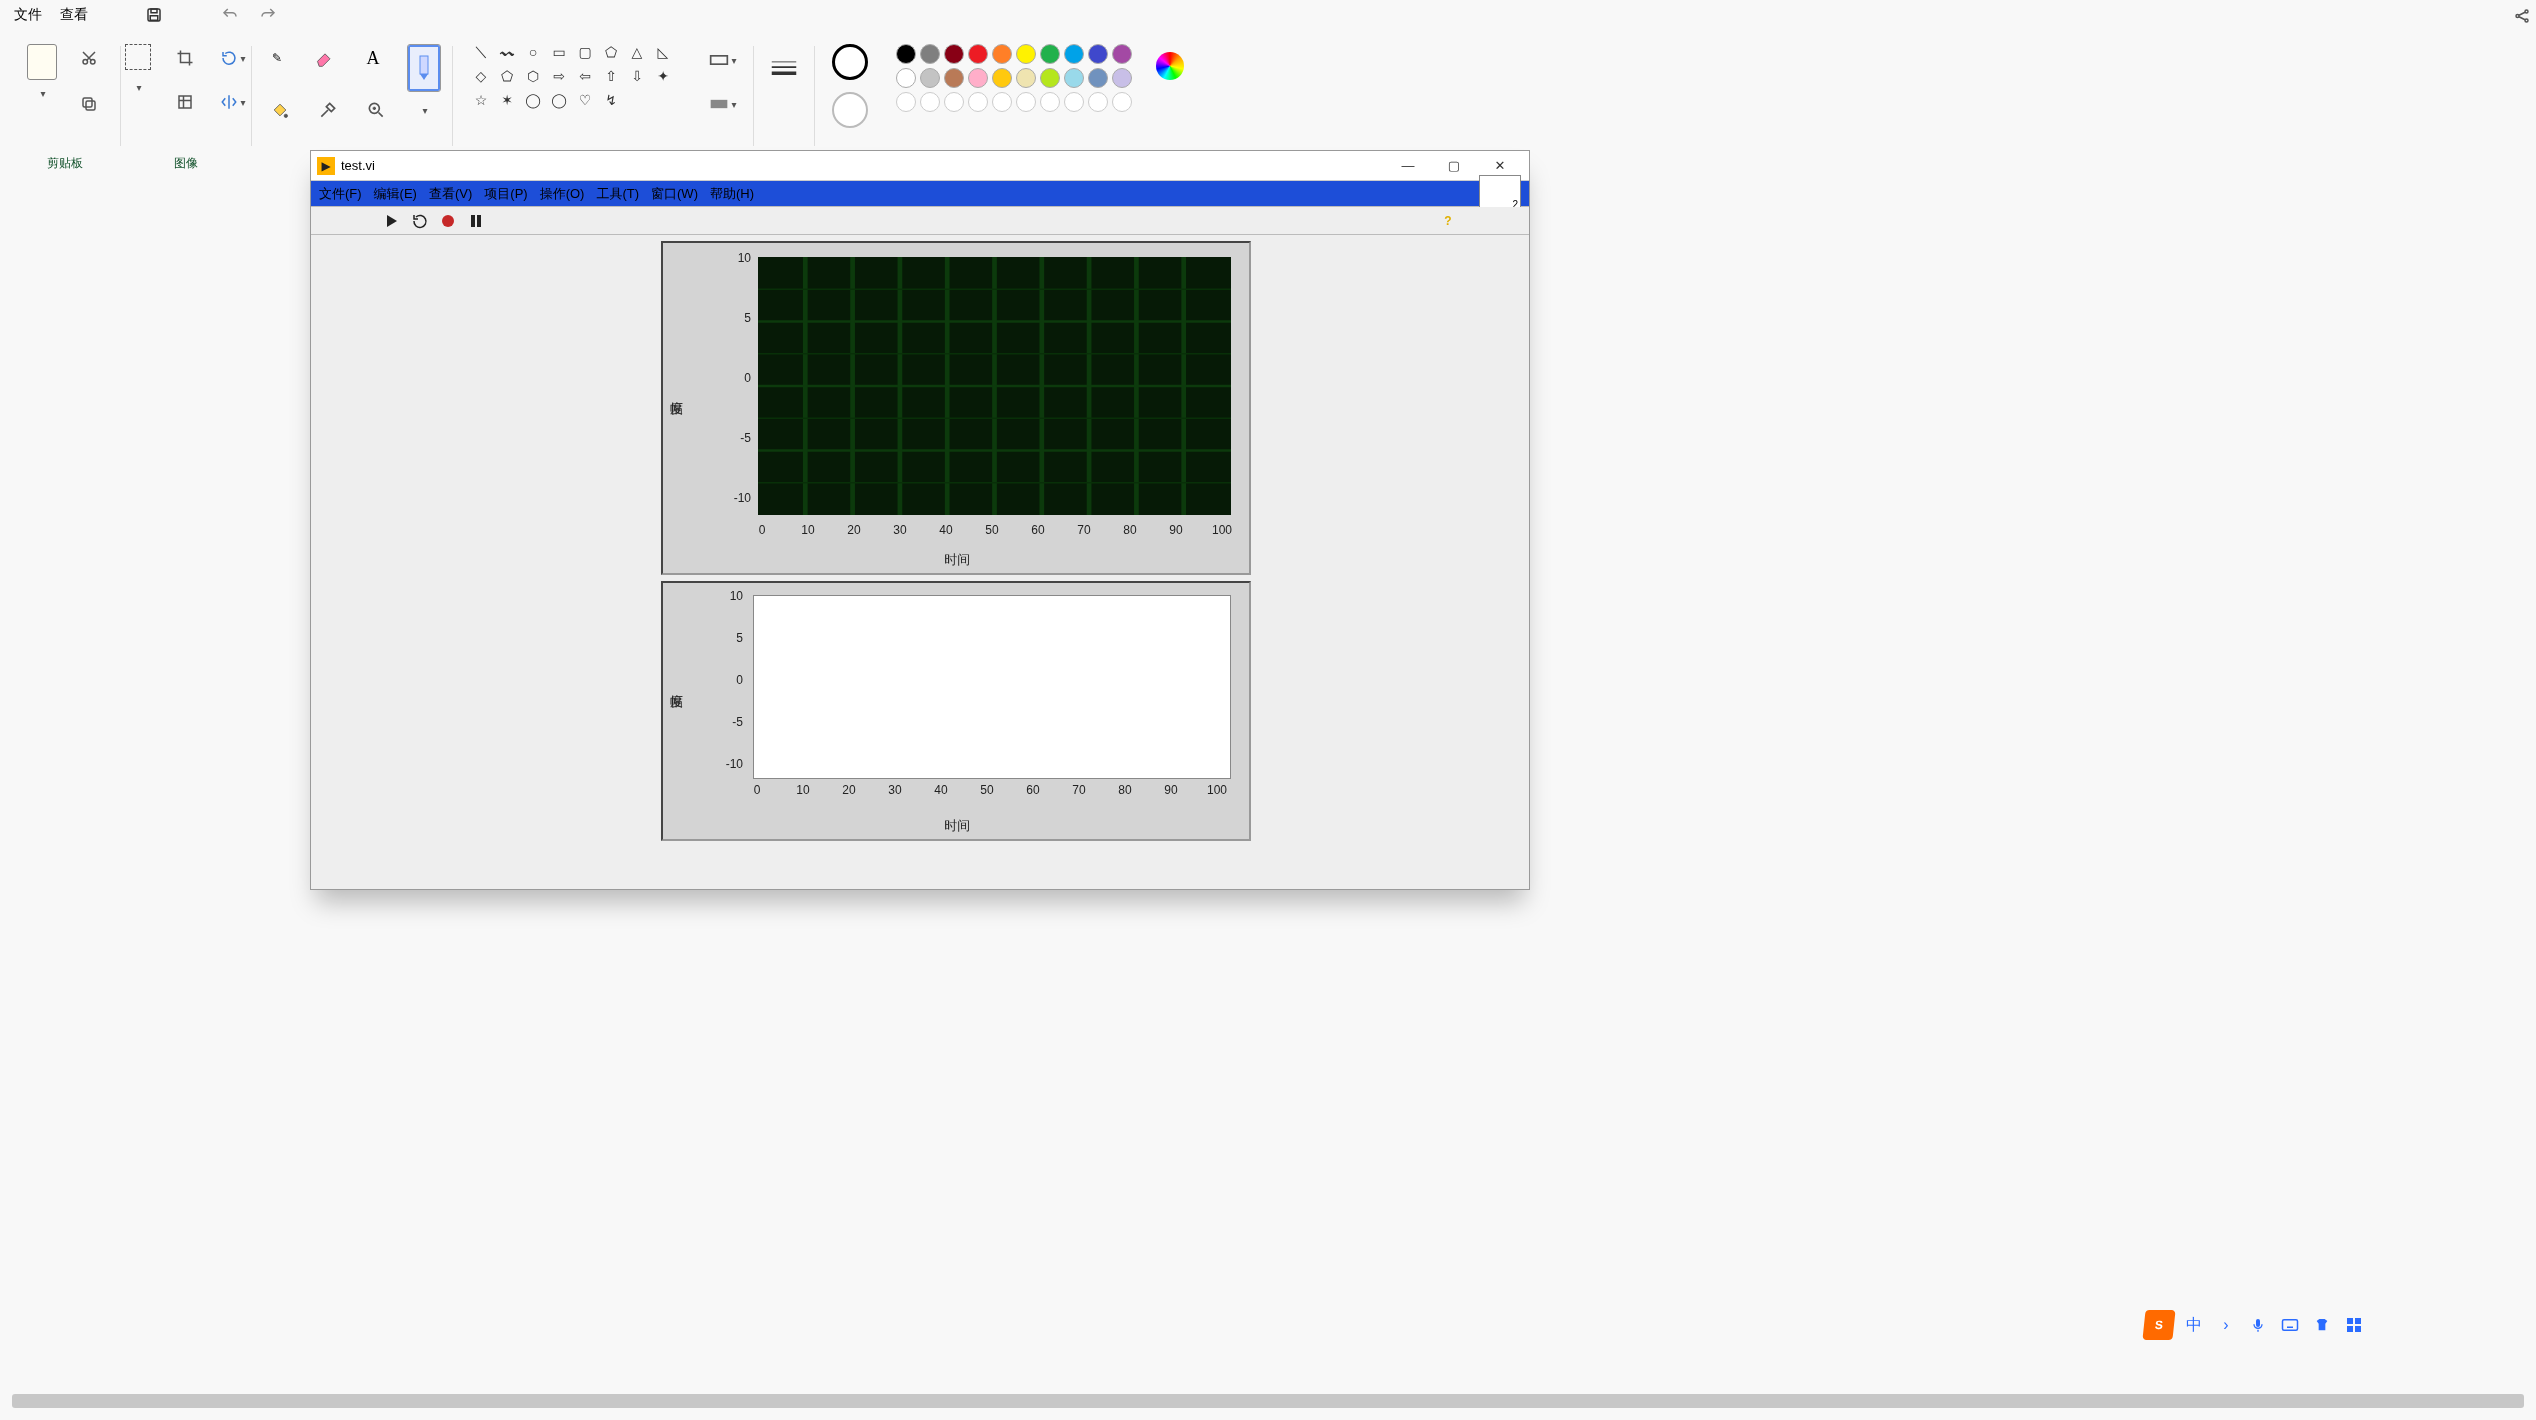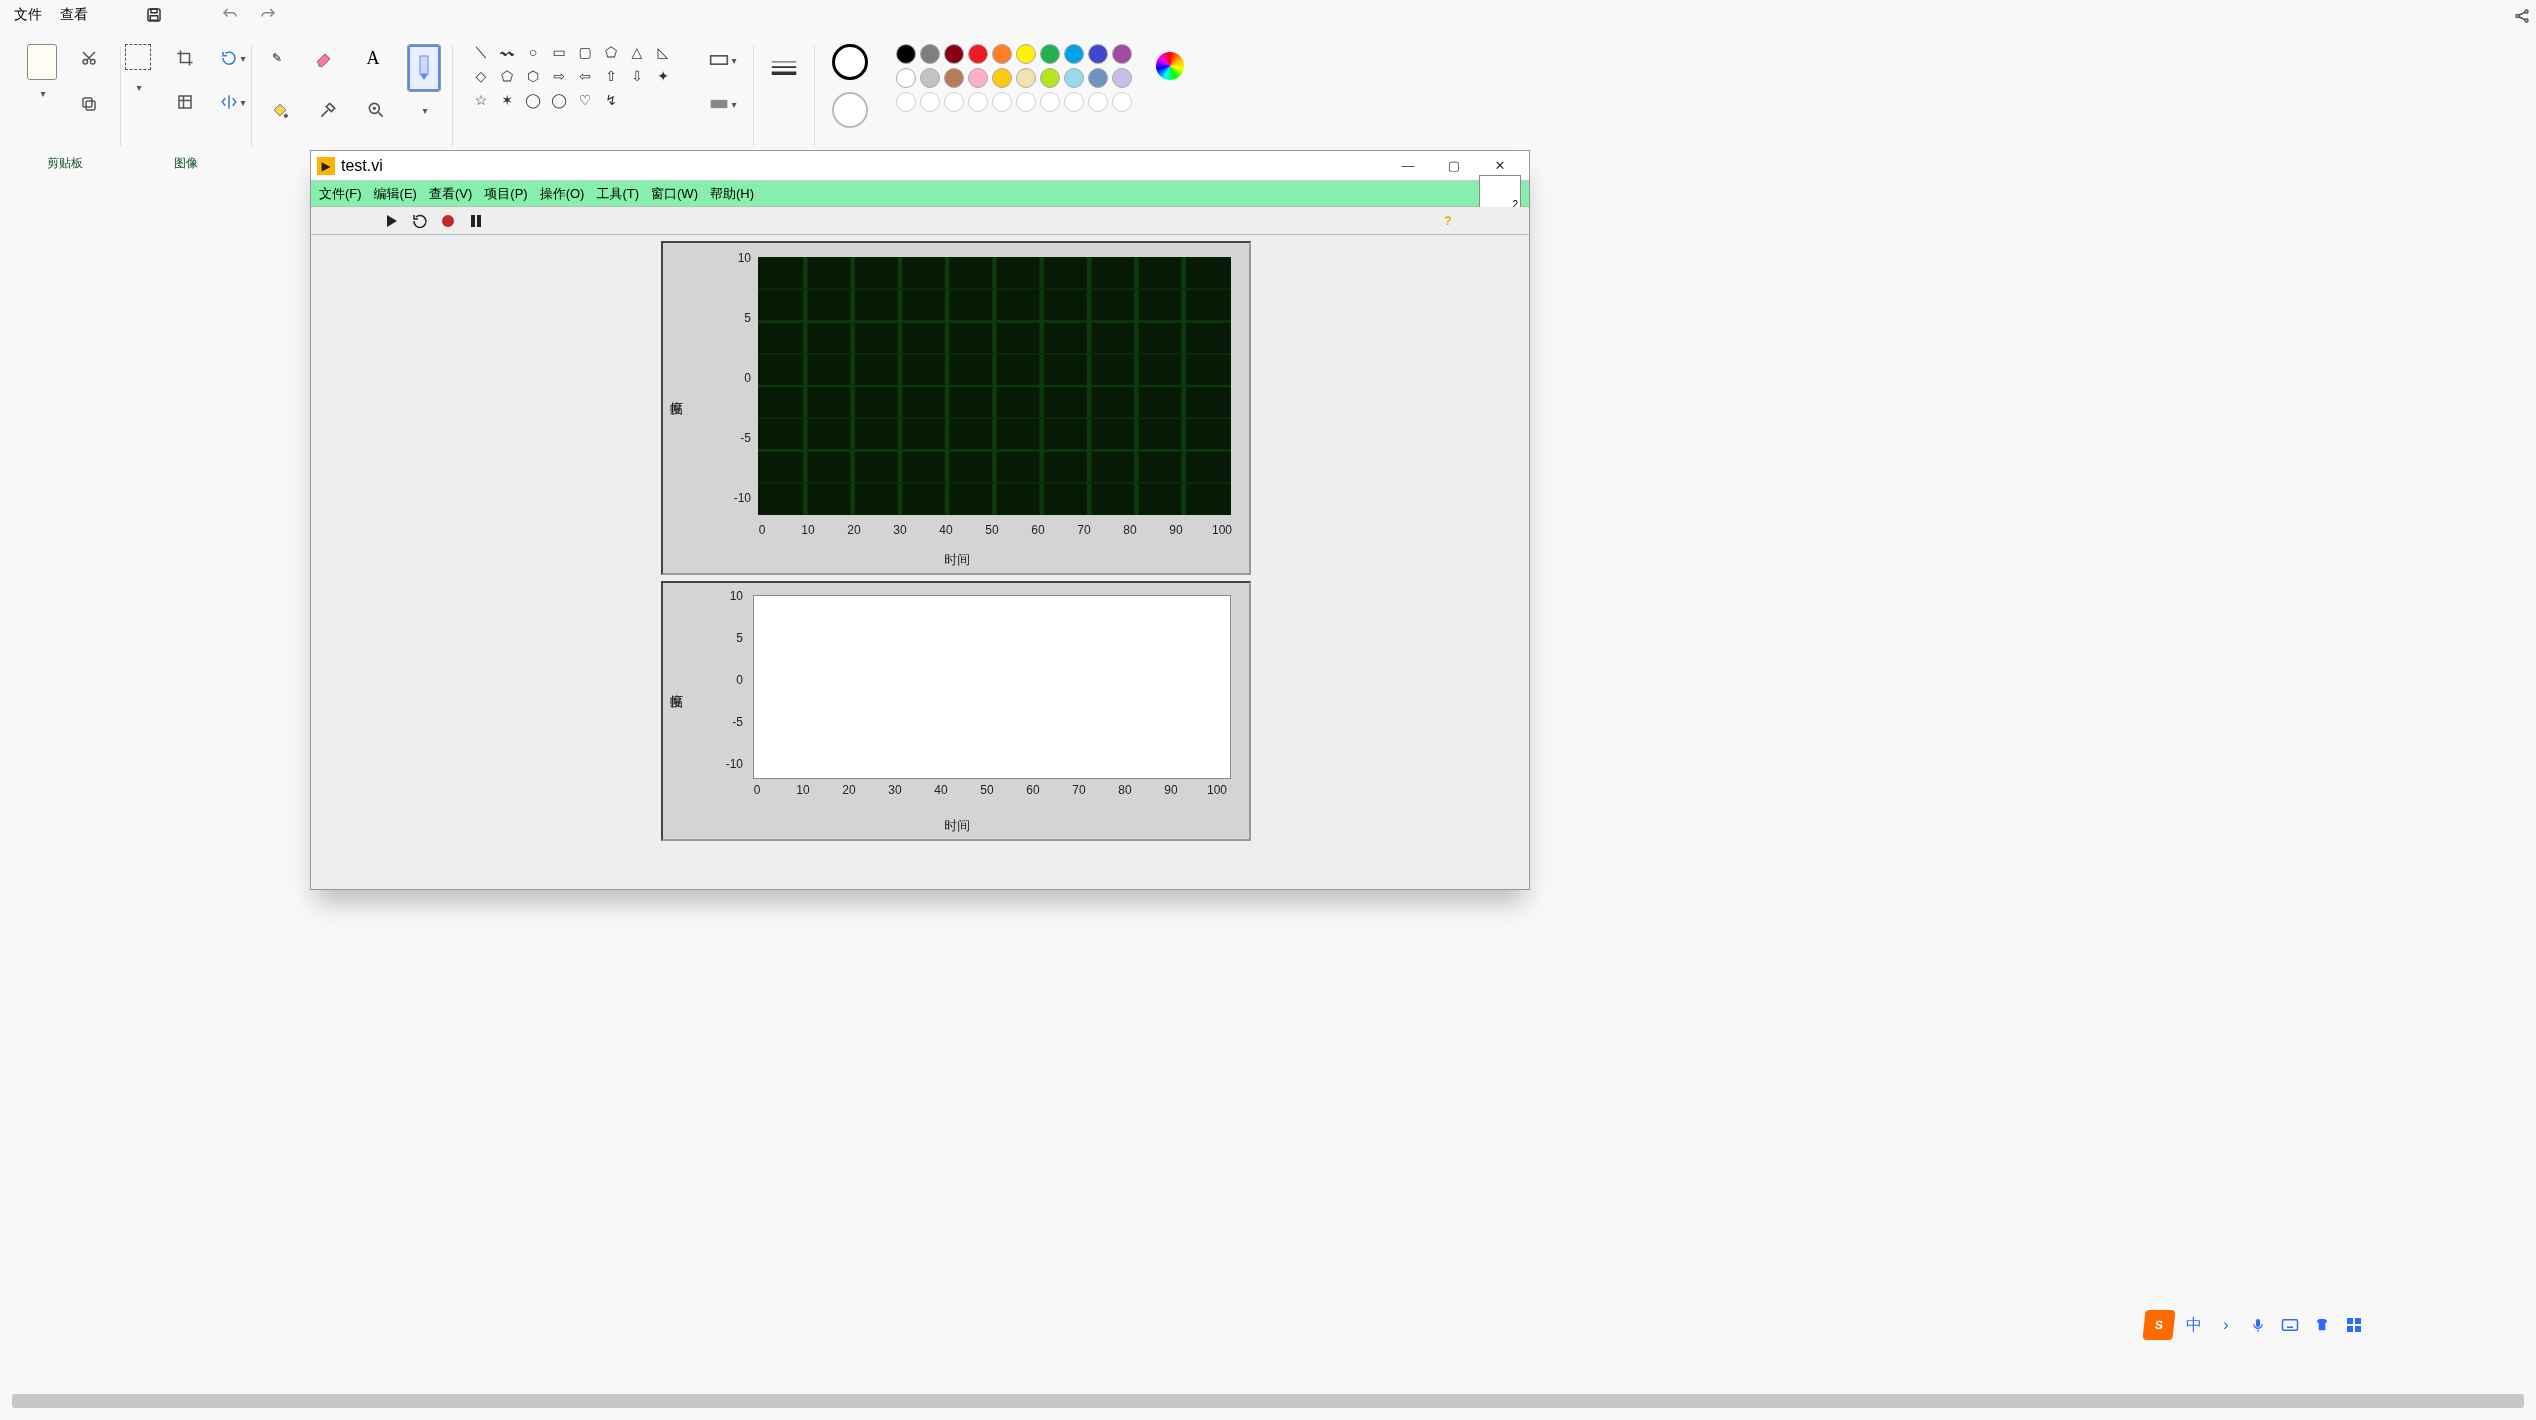--- a/index.html
+++ b/index.html
@@ -65,24 +65,24 @@
     position: absolute;
     left: 310px; top: 150px;
     width: 1220px; height:740px;
     background:#f0f0f0;
     border:1px solid #999;
     box-shadow: 0 18px 24px -6px rgba(0,0,0,.25);
     display:flex; flex-direction:column;
   }
   .lv-titlebar { height:30px; background:#fff; display:flex; align-items:center; padding:0 6px; border-bottom:1px solid #ccc;}
   .lv-titlebar .lv-icon { width:18px; height:18px; background:#ffb300; margin-right:6px; display:flex;align-items:center;justify-content:center;color:#222;font-size:12px;}
-  .lv-titlebar .title { flex:0 0 auto; font-size:16px;}
+  .lv-titlebar .title { flex:0 0 auto; font-size:13px;}
   .lv-titlebar .spacer{flex:1;}
   .lv-winbtn { width:46px; height:28px; display:flex; align-items:center; justify-content:center; font-size:13px; color:#333;}
-  .lv-menubar { height:26px; background:#86efac; display:flex; align-items:center; gap:12px; padding:0 8px; border-bottom:1px solid #bbb;}
+  .lv-menubar { height:26px; background:#1d4ed8; display:flex; align-items:center; gap:12px; padding:0 8px; border-bottom:1px solid #bbb;}
   .lv-menubar .m { font-size:13px; }
   .lv-menubar .right-icons{ margin-left:auto; display:flex; gap:4px;}
   .lv-viicon { width:42px; height:38px; border:1px solid #888; background:#fff; font-size:10px; display:flex; align-items:flex-end; justify-content:flex-end; padding:2px;}
   .lv-toolbar { height:28px; background:#eeeeee; display:flex; align-items:center; gap:6px; padding:0 70px; border-bottom:1px solid #bbb;}
   .lv-tb-btn { width:22px; height:22px; display:flex; align-items:center; justify-content:center; border:1px solid transparent; font-size:13px;}
   .lv-help { margin-left:auto; width:22px;height:22px; display:flex;align-items:center;justify-content:center;}
   .lv-body { flex:1; background:#eeeeee; position:relative; }
   .chart-frame { position:absolute; border:2px inset #999; background:#d4d4d4; }
   .chart-frame.scope { left:350px; top:6px; width:590px; height:334px;}
   .chart-frame.white { left:350px; top:346px; width:590px; height:260px;}

